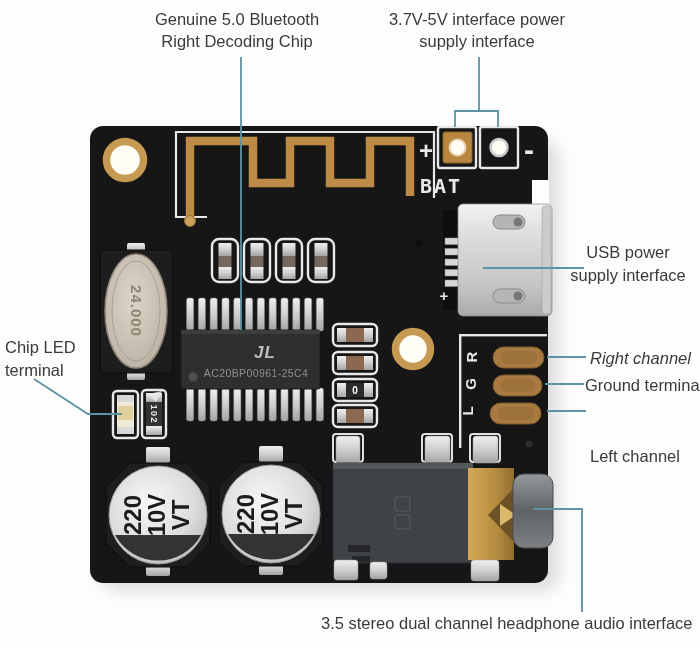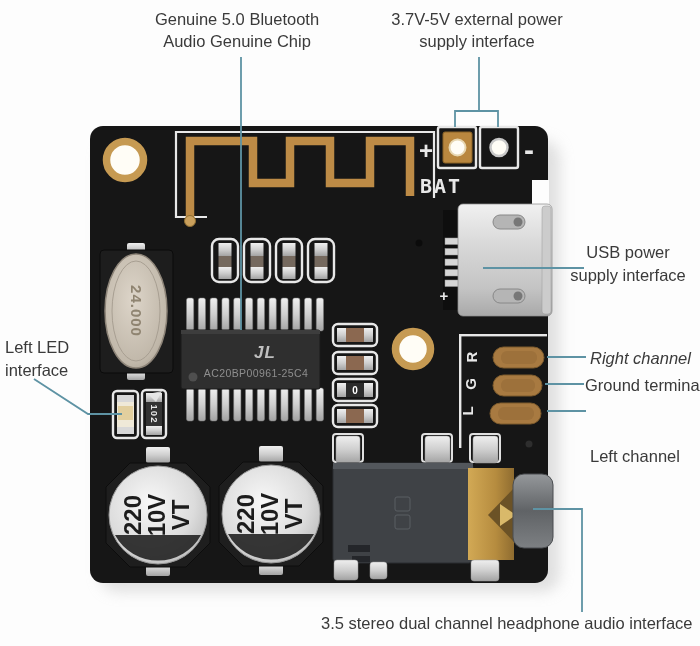--- a/index.html
+++ b/index.html
@@ -288,32 +288,32 @@
     <path d="M547,357 H586"></path>
     <path d="M545,384 H584"></path>
     <path d="M547,411 H586"></path>
     <path d="M34,379 L88,414 H122"></path>
     <path d="M533,509 H582 V612"></path>
   </g>
 </svg>
 
 <div class="lbl center" style="left:128px;top:8px;width:218px;">
   <span>Genuine 5.0 Bluetooth</span>
-  <span>Audio Genuine Chip</span>
+  <span>Right Decoding Chip</span>
 </div>
 <div class="lbl center" style="left:368px;top:8px;width:218px;">
-  <span>3.7V-5V external power</span>
+  <span>3.7V-5V interface power</span>
   <span>supply interface</span>
 </div>
 <div class="lbl center" style="left:552px;top:241px;width:152px;line-height:23px;">
   <span>USB power</span>
   <span>supply interface</span>
 </div>
 <div class="lbl nowrap" style="left:590px;top:347px;font-style:italic;">Right channel</div>
 <div class="lbl nowrap" style="left:585px;top:374px;">Ground terminal</div>
 <div class="lbl nowrap" style="left:590px;top:401px;margin-top:44px;">Left channel</div>
 <div class="lbl" style="left:5px;top:336px;width:95px;line-height:23px;">
-  <span>Left LED</span>
-  <span>interface</span>
+  <span>Chip LED</span>
+  <span>terminal</span>
 </div>
 <div class="lbl nowrap" style="left:321px;top:612px;text-align:center;">3.5 stereo dual channel headphone audio interface</div>
 
 </div>
 
 </body></html>

